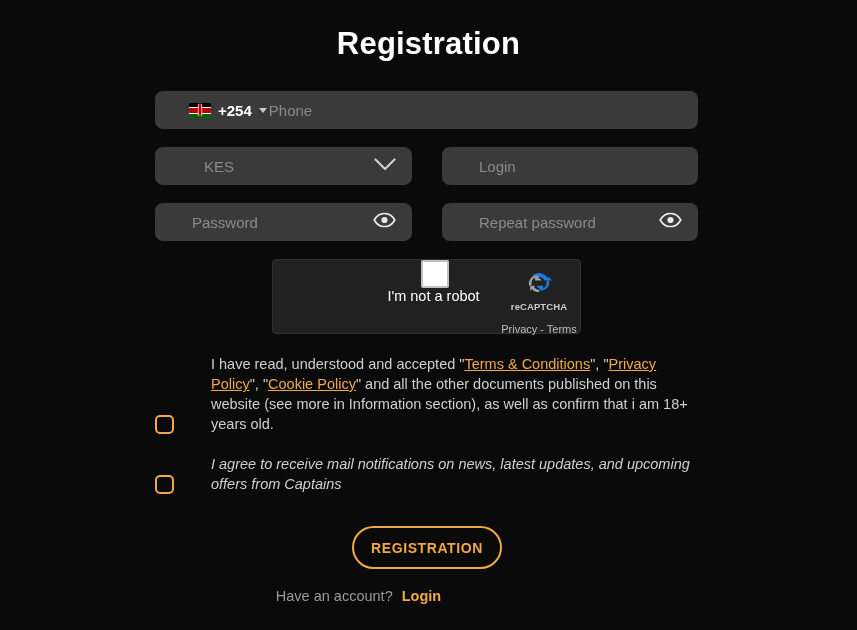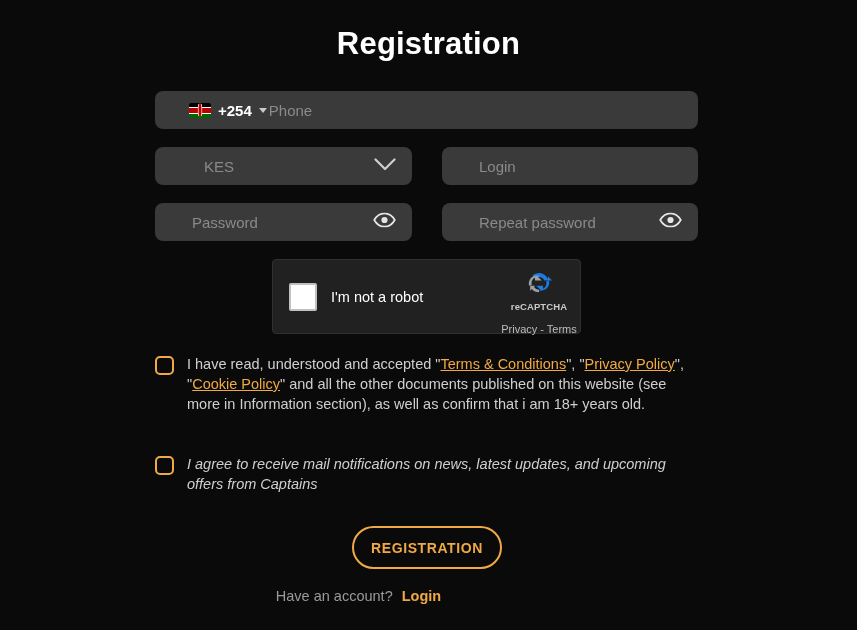--- a/index.html
+++ b/index.html
@@ -110,20 +110,21 @@
     position: absolute;
     left: 272px;
     top: 259px;
     width: 309px;
     height: 75px;
     background: #212121;
     border: 1px solid #303030;
     border-radius: 4px;
     display: flex;
     align-items: center;
+    flex-direction: column;
   }
   .rc-box {
     width: 28px; height: 28px;
     background: #ffffff;
     border: 2px solid #c1c1c1;
     border-radius: 2px;
     margin-left: 16px;
     flex: none;
     cursor: pointer;
   }
@@ -149,21 +150,22 @@
   }
   .rc-terms {
     color: #bdbdbd;
     font-size: 11px;
     margin-top: 11px;
   }
   
   .cbrow {
     position: absolute;
     display: flex;
-    align-items: flex-start;
+    align-items: flex-end;
+    gap: 24px;
   }
   .cbrow.terms { left: 155px; top: 354px; width: 545px; }
   .cbrow.mail  { left: 155px; top: 454px; width: 545px; font-style: italic; }
   .cb {
     width: 19px; height: 19px;
     border: 2px solid #f0a945;
     border-radius: 5px;
     background: transparent;
     flex: none;
     margin-top: 2px;

